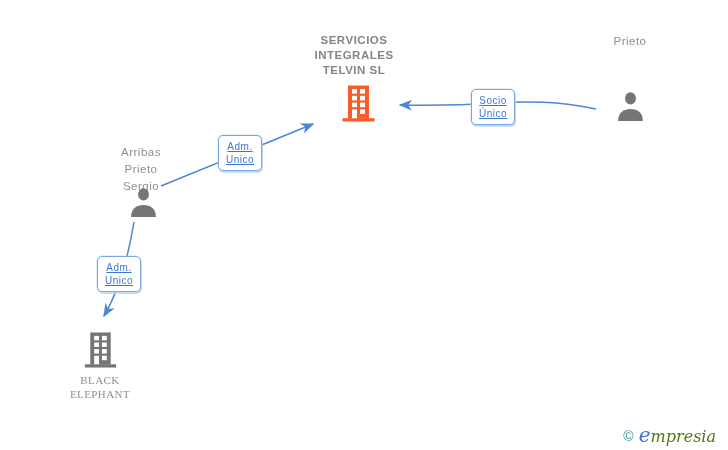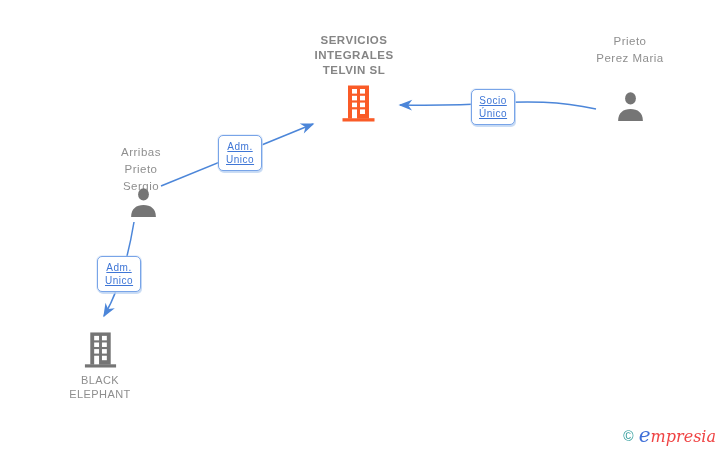--- a/index.html
+++ b/index.html
@@ -24,21 +24,21 @@
     text-decoration:underline;
   }
   .edge-label span{display:block;}
   #watermark{
     position:absolute;right:4px;bottom:3px;
     font-family:"DejaVu Serif","Liberation Serif",serif;font-style:italic;font-size:16px;
     white-space:nowrap;
   }
   #watermark .copy{color:#2d9b9b;font-style:normal;font-family:"Liberation Sans",sans-serif;font-size:14px;vertical-align:1px;}
   #watermark .brand-e{color:#3f6fd8;font-size:20px;}
-  #watermark .brand-rest{color:#ef4444;text-align:center;}
+  #watermark .brand-rest{color:#4d7c0f;text-align:center;}
 </style>
 </head>
 <body>
 
 <div id="stage">
 
   <svg id="edges" viewBox="0 0 728 450">
     <defs>
       <marker id="arrow" viewBox="0 0 10 8" refX="8.6" refY="4" markerWidth="10" markerHeight="8" orient="auto">
         <path d="M0.5 0.4 L9.6 4 L0.5 7.6 L3.2 4 Z" fill="#4c86d9"></path>
@@ -62,21 +62,20 @@
     <rect x="11" y="11.8" width="5" height="4.6" fill="#ffffff"></rect>
     <rect x="19" y="11.8" width="5" height="4.6" fill="#ffffff"></rect>
     <rect x="11" y="18.6" width="5" height="4.6" fill="#ffffff"></rect>
     <rect x="19" y="18.6" width="5" height="4.6" fill="#ffffff"></rect>
     <rect x="19" y="25.4" width="5" height="4.6" fill="#ffffff"></rect>
     <rect x="11" y="25.4" width="5" height="8.8" fill="#ffffff"></rect>
   </svg>
 
   <div class="node-label" style="left:555px;top:33px;">
     <span>Prieto</span>
-    <span>Perez Maria</span>
   </div>
   <svg class="node-icon" style="left:616px;top:91px;" width="29" height="31" viewBox="0 0 30 32">
     <ellipse cx="15" cy="7.6" rx="5.6" ry="6.4" fill="#757575"></ellipse>
     <path d="M2.2 31 c0-8.6 5.4-12.4 12.8-12.4 s12.8 3.8 12.8 12.4 z" fill="#757575"></path>
   </svg>
 
   <div class="node-label" style="left:66px;top:132px;margin-top:12px;">
     <span>Arribas</span>
     <span>Prieto</span>
     <span>Sergio</span>
@@ -91,21 +90,21 @@
     <rect x="7" y="1.5" width="21" height="33" fill="#757575"></rect>
     <rect x="11" y="5" width="5" height="4.6" fill="#ffffff"></rect>
     <rect x="19" y="5" width="5" height="4.6" fill="#ffffff"></rect>
     <rect x="11" y="11.8" width="5" height="4.6" fill="#ffffff"></rect>
     <rect x="19" y="11.8" width="5" height="4.6" fill="#ffffff"></rect>
     <rect x="11" y="18.6" width="5" height="4.6" fill="#ffffff"></rect>
     <rect x="19" y="18.6" width="5" height="4.6" fill="#ffffff"></rect>
     <rect x="19" y="25.4" width="5" height="4.6" fill="#ffffff"></rect>
     <rect x="11" y="25.4" width="5" height="8.8" fill="#ffffff"></rect>
   </svg>
-  <div class="node-label company-sub" style="left:25px;top:373px;">
+  <div class="node-label company-sub" style="left:25px;top:373px;font-family:Liberation Serif, serif;">
     <span>BLACK</span>
     <span>ELEPHANT</span>
   </div>
 
   <div class="edge-label" style="left:471px;top:89px;">
     <span>Socio</span>
     <span>Único</span>
   </div>
   <div class="edge-label" style="left:218px;top:135px;">
     <span>Adm.</span>

